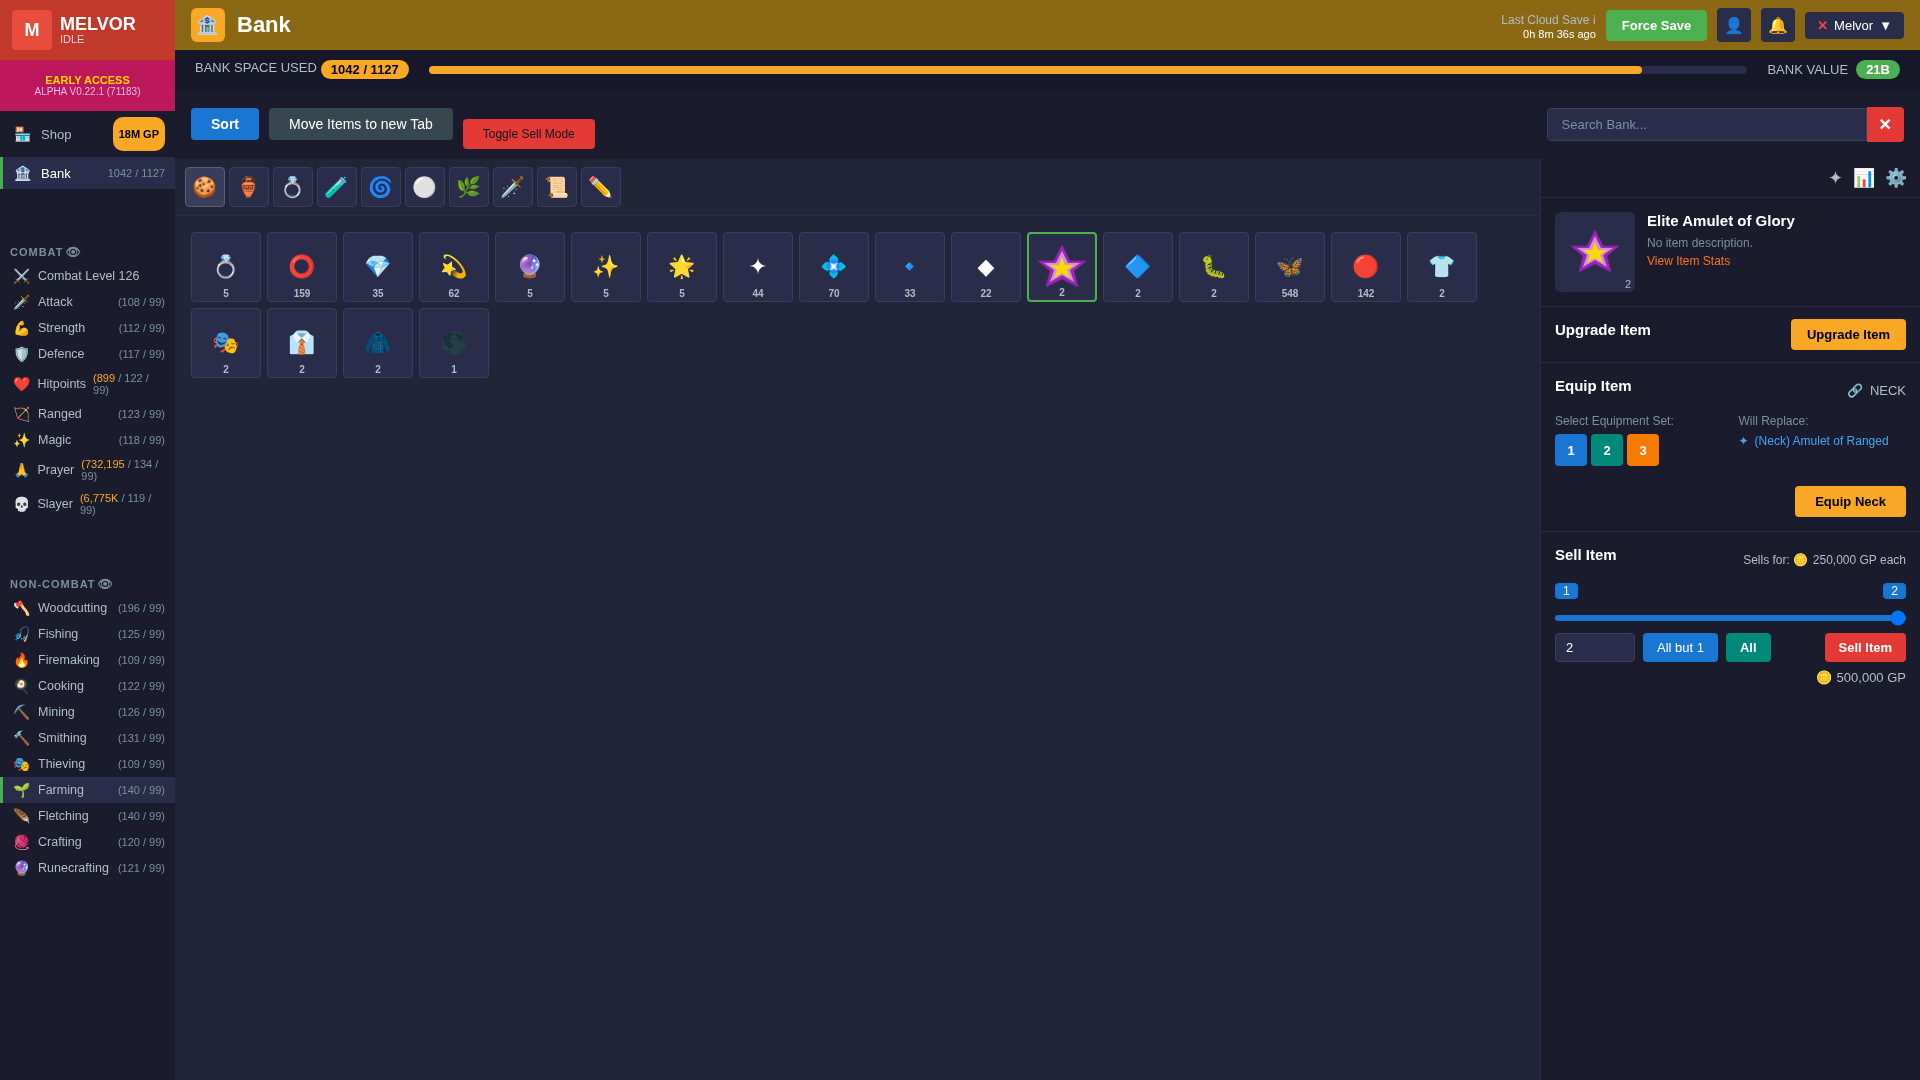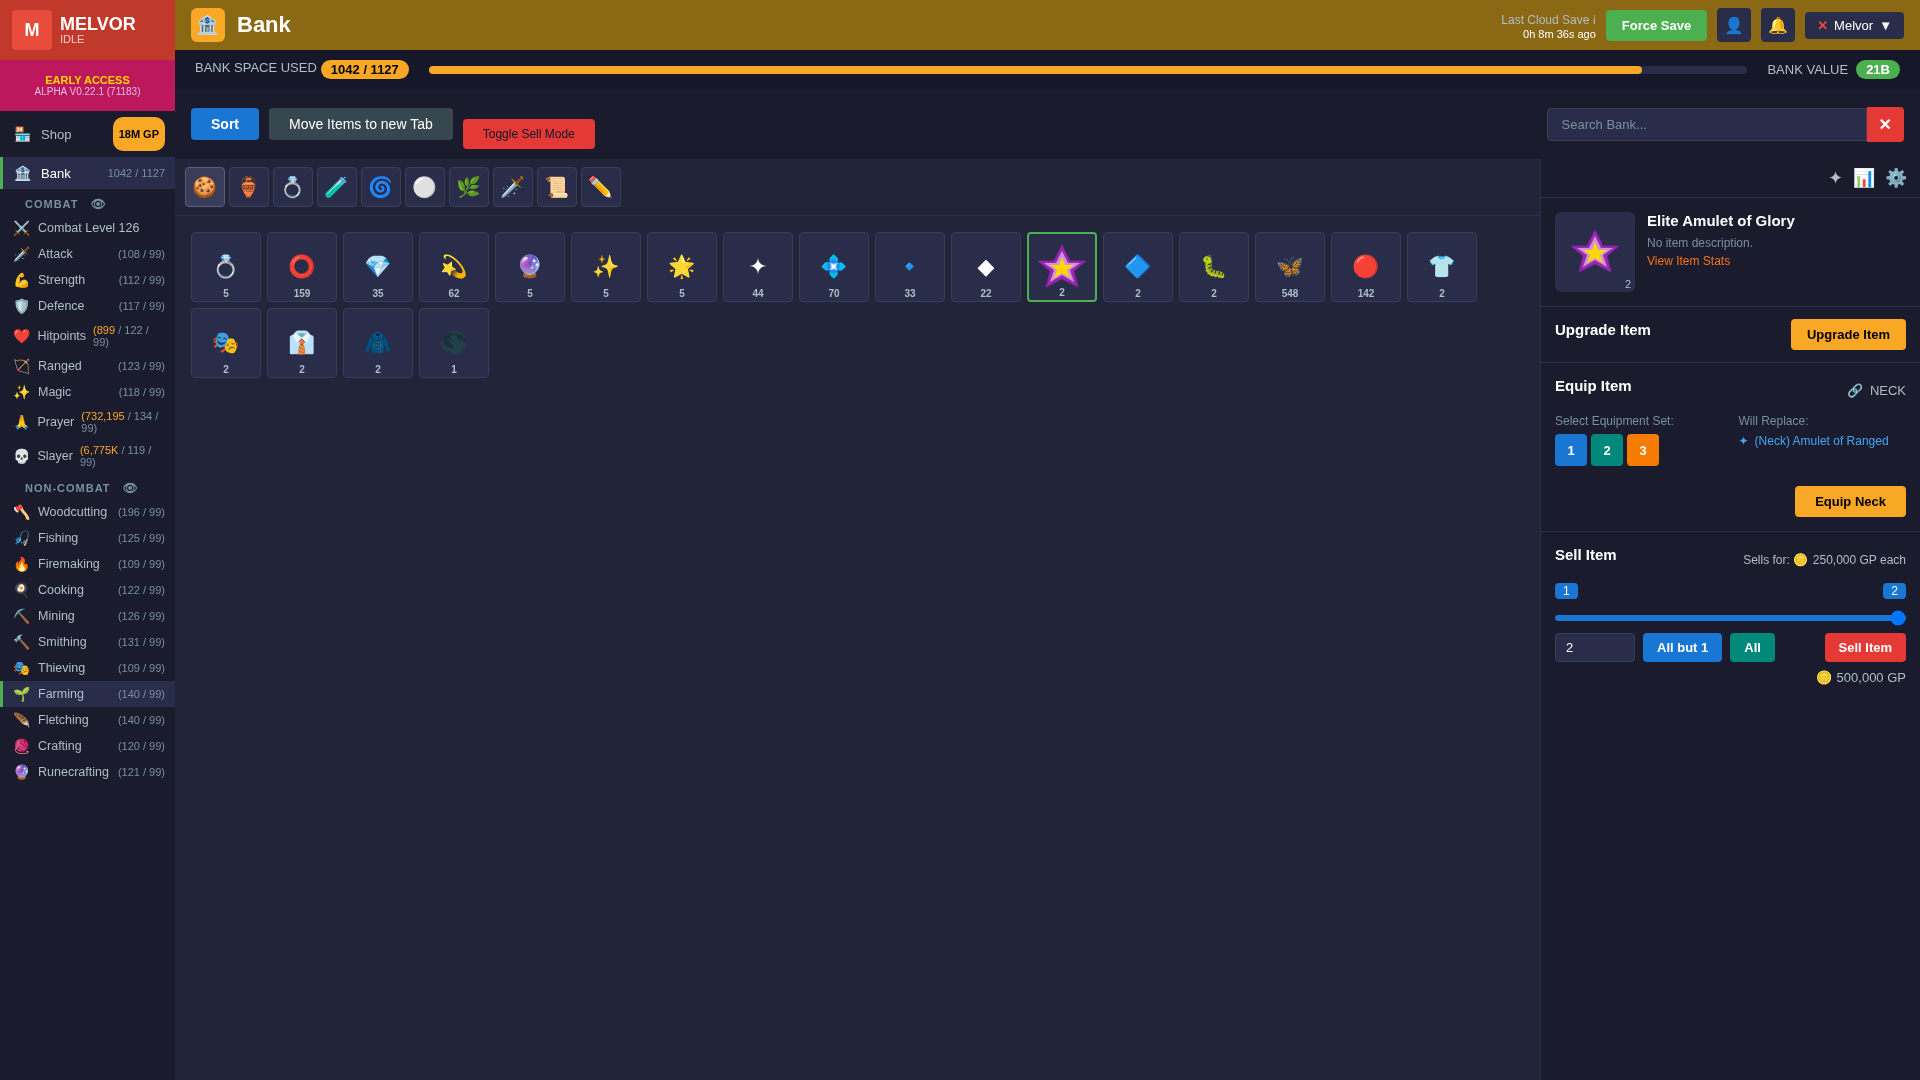--- a/index.html
+++ b/index.html
@@ -22,21 +22,21 @@
 
     .sidebar-nav-item {
       display: flex; align-items: center; padding: 6px 10px; cursor: pointer; font-size: 13px; color: #b0bec5; border-left: 3px solid transparent; gap: 8px;
     }
     .sidebar-nav-item.active { background: #2a2d4a; border-left-color: #4caf50; color: #fff; }
     .sidebar-nav-item .item-icon { width: 20px; height: 20px; display: flex; align-items: center; justify-content: center; font-size: 14px; }
     .sidebar-nav-item .item-count { margin-left: auto; font-size: 11px; color: #78909c; }
     .gp-badge { background: #f9a825; color: #000; padding: 11px 6px; border-radius: 10px; font-size: 11px; font-weight: bold; margin-left: auto; }
 
     .section-header {
-      padding: 8px 25px 4px; font-size: 11px; font-weight: bold; color: #78909c; letter-spacing: 1px; display: flex; align-items: center; gap: 12px;
+      padding: 8px 10px 4px; font-size: 11px; font-weight: bold; color: #78909c; letter-spacing: 1px; display: flex; align-items: center; gap: 2px; margin-top: 48px;
     }
     .section-header .eye-icon { cursor: pointer; font-size: 12px; }
 
     
     #main { flex: 1; display: flex; flex-direction: column; background: #b8860b; min-width: 0; }
 
     
     #topbar {
       background: #8b6914; padding: 8px 16px; display: flex; align-items: center; gap: 12px; height: 50px;
     }
@@ -133,21 +133,21 @@
     .sell-section { padding: 14px; }
     .sell-header { display: flex; align-items: center; justify-content: space-between; margin-bottom: 10px; }
     .sells-for-info { font-size: 12px; color: #b0bec5; display: flex; align-items: center; gap: 4px; }
     .gp-coin { color: #f9a825; }
     .sell-slider-row { display: flex; align-items: center; gap: 8px; margin-bottom: 8px; }
     .sell-qty-badge { background: #1976d2; color: #fff; padding: 1px 8px; border-radius: 4px; font-size: 12px; }
     .sell-max-badge { background: #1976d2; color: #fff; padding: 1px 8px; border-radius: 4px; font-size: 12px; margin-left: auto; }
     .sell-slider { width: 100%; height: 6px; background: #1976d2; border-radius: 3px; margin-bottom: 12px; appearance: none; outline: none; }
     .sell-input-row { display: flex; align-items: center; gap: 8px; }
     .sell-input { background: #2a2d4a; border: 1px solid #3a3d5a; color: #fff; padding: 6px 10px; border-radius: 4px; width: 80px; font-size: 13px; }
-    .all-but-1-btn { background: #1976d2; color: #fff; border: none; padding: 7px 14px; border-radius: 4px; cursor: pointer; font-size: 13px; font-weight: bold; }
+    .all-but-1-btn { background: #1976d2; color: #fff; border: none; padding: 7px 14px; border-radius: 4px; cursor: pointer; font-size: 13px; font-weight: normal; }
     .all-btn { background: #00897b; color: #fff; border: none; padding: 7px 14px; border-radius: 4px; cursor: pointer; font-size: 13px; font-weight: bold; }
     .sell-item-btn { background: #e53935; color: #fff; border: none; padding: 7px 14px; border-radius: 4px; cursor: pointer; font-size: 13px; font-weight: bold; margin-left: auto; }
     .sell-total { font-size: 13px; color: #b0bec5; margin-top: 8px; display: flex; align-items: center; gap: 4px; justify-content: flex-end; }
 
     
     ::-webkit-scrollbar { width: 6px; height: 6px; }
     ::-webkit-scrollbar-track { background: #1a1c2e; }
     ::-webkit-scrollbar-thumb { background: #3a3d5a; border-radius: 3px; }
 
     .item-emoji { font-size: 22px; }

